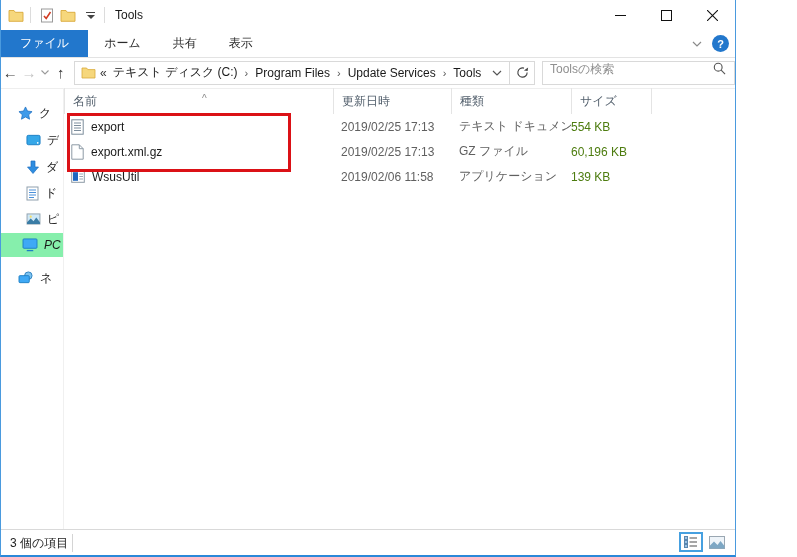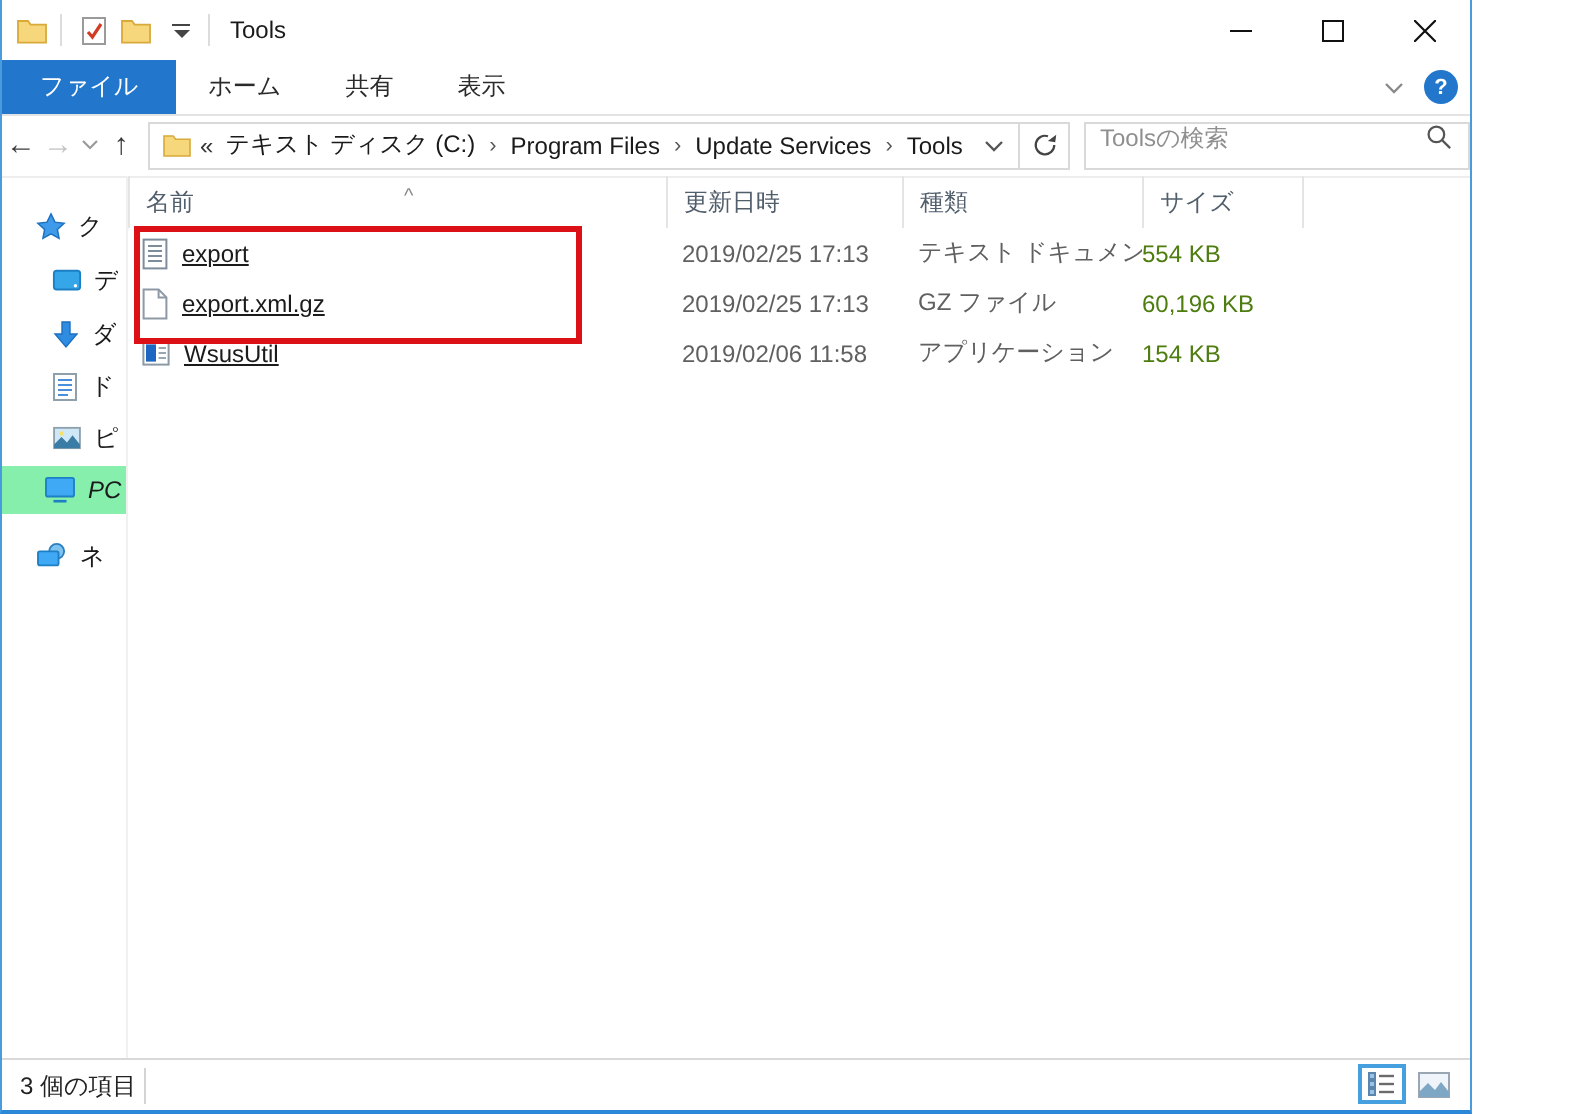--- a/index.html
+++ b/index.html
@@ -48,21 +48,21 @@
   .side-item.selected{background:#86efac;font-style:italic;}
   
   .list{position:absolute;left:63px;top:88px;right:1px;bottom:25px;font-size:12px;}
   .lgrid{display:grid;grid-template-columns:269px 118px 120px 80px 1fr;}
   .lheader{height:26px;line-height:26px;color:#515e6b;position:relative;}
   .lheader .hcell{padding-left:8px;border-left:1px solid #e4e4e4;overflow:hidden;}
   .lheader .hcell:first-child{border-left:none;padding-left:17px;}
   .sort-ind{position:absolute;left:138px;top:-2px;color:#8a8a8a;font-size:10px;}
   .lrow{height:25px;align-items:center;}
   .cell{overflow:hidden;white-space:nowrap;}
-  .namecell{display:flex;align-items:center;padding-left:7px;color:#1b1b1b;text-decoration:underline;}
+  .namecell{display:flex;align-items:center;padding-left:7px;color:#1b1b1b;}
   .namecell .ficon{margin-right:7px;flex:none;}
   .dimcell{color:#606060;padding-left:8px;}
   .sizecell{color:#4d7c0f;padding-right:10px;}
   
   .red-box{position:absolute;left:66px;top:113px;width:218px;height:53px;border:3px solid #db1116;pointer-events:none;}
   
   .statusbar{position:absolute;left:0;right:0;bottom:0;height:25px;border-top:1px solid #d9d9d9;display:flex;align-items:center;font-size:12px;color:#222;}
   .status-count{padding-left:9px;width:62px;border-right:1px solid #d4d4d4;height:18px;line-height:18px;}
   .view-btns{position:absolute;right:6px;top:2px;display:flex;gap:2px;}
   .view-btn{width:24px;height:20px;display:flex;align-items:center;justify-content:center;box-sizing:border-box;}
@@ -302,21 +302,21 @@
               <rect x="2" y="2.2" width="5" height="8.6" fill="#1d66c1"></rect>
               <line x1="8.3" y1="4" x2="12" y2="4" stroke="#9aa7b2"></line>
               <line x1="8.3" y1="6.5" x2="12" y2="6.5" stroke="#9aa7b2"></line>
               <line x1="8.3" y1="9" x2="12" y2="9" stroke="#9aa7b2"></line>
             </svg>
         </span>
         <span>WsusUtil</span>
       </span>
       <span class="cell dimcell">2019/02/06 11:58</span>
       <span class="cell dimcell">アプリケーション</span>
-      <span class="cell sizecell">154 KB</span>
+      <span class="cell sizecell">139 KB</span>
       <span></span>
     </div>
   </div>
 
   <div class="red-box"></div>
 
   <div class="statusbar">
     <span class="status-count">3 個の項目</span>
     <span class="view-btns">
       <span class="view-btn active">

